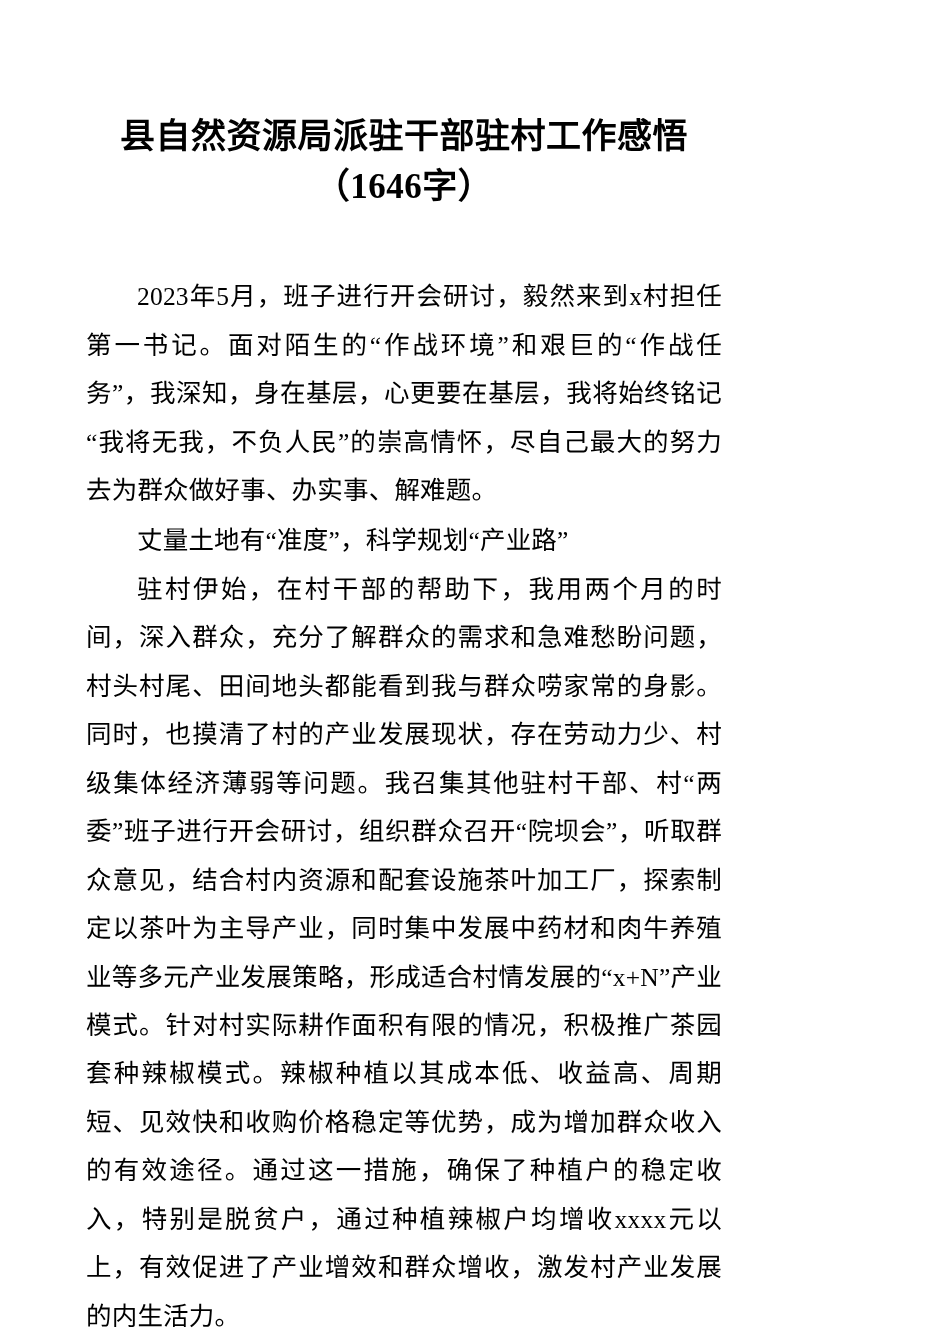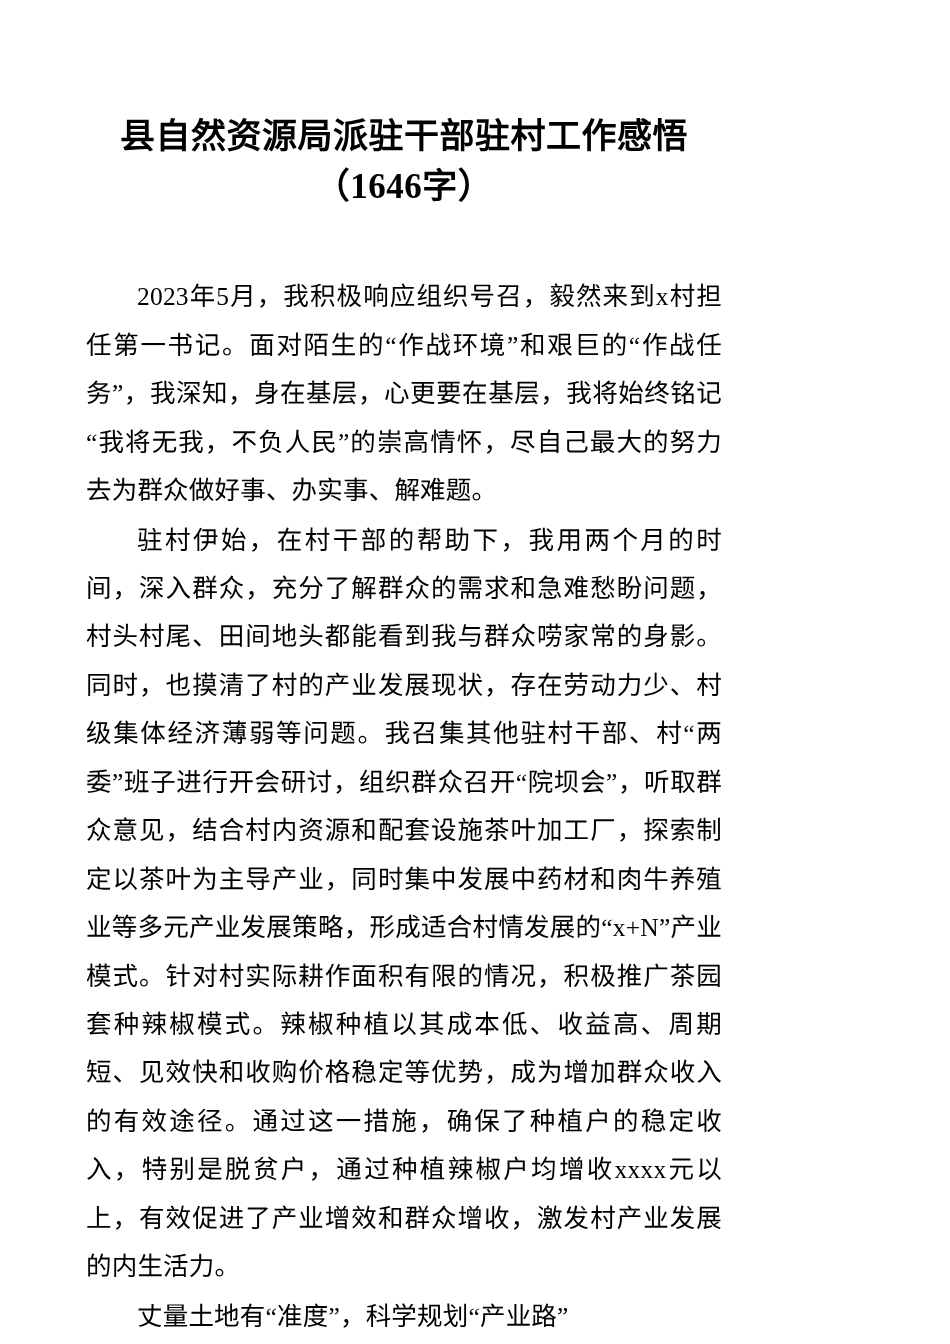--- a/index.html
+++ b/index.html
@@ -48,18 +48,18 @@
   }
 </style>
 </head>
 <body>
 
 <div class="page">
 
   <h1 class="doc-title">县自然资源局派驻干部驻村工作感悟（1646字）</h1>
 
   <div class="body-text">
-    <p class="para">2023年5月，我积极响应组织号召，毅然来到x村担任第一书记。面对陌生的“作战环境”和艰巨的“作战任务”，我深知，身在基层，心更要在基层，我将始终铭记“我将无我，不负人民”的崇高情怀，尽自己最大的努力去为群众做好事、办实事、解难题。</p>
+    <p class="para">2023年5月，班子进行开会研讨，毅然来到x村担任第一书记。面对陌生的“作战环境”和艰巨的“作战任务”，我深知，身在基层，心更要在基层，我将始终铭记“我将无我，不负人民”的崇高情怀，尽自己最大的努力去为群众做好事、办实事、解难题。</p>
+    <p class="para">丈量土地有“准度”，科学规划“产业路”</p>
     <p class="para">驻村伊始，在村干部的帮助下，我用两个月的时间，深入群众，充分了解群众的需求和急难愁盼问题，村头村尾、田间地头都能看到我与群众唠家常的身影。同时，也摸清了村的产业发展现状，存在劳动力少、村级集体经济薄弱等问题。我召集其他驻村干部、村“两委”班子进行开会研讨，组织群众召开“院坝会”，听取群众意见，结合村内资源和配套设施茶叶加工厂，探索制定以茶叶为主导产业，同时集中发展中药材和肉牛养殖业等多元产业发展策略，形成适合村情发展的“x+N”产业模式。针对村实际耕作面积有限的情况，积极推广茶园套种辣椒模式。辣椒种植以其成本低、收益高、周期短、见效快和收购价格稳定等优势，成为增加群众收入的有效途径。通过这一措施，确保了种植户的稳定收入，特别是脱贫户，通过种植辣椒户均增收xxxx元以上，有效促进了产业增效和群众增收，激发村产业发展的内生活力。</p>
-    <p class="para">丈量土地有“准度”，科学规划“产业路”</p>
   </div>
 
 </div>
 
 </body></html>

